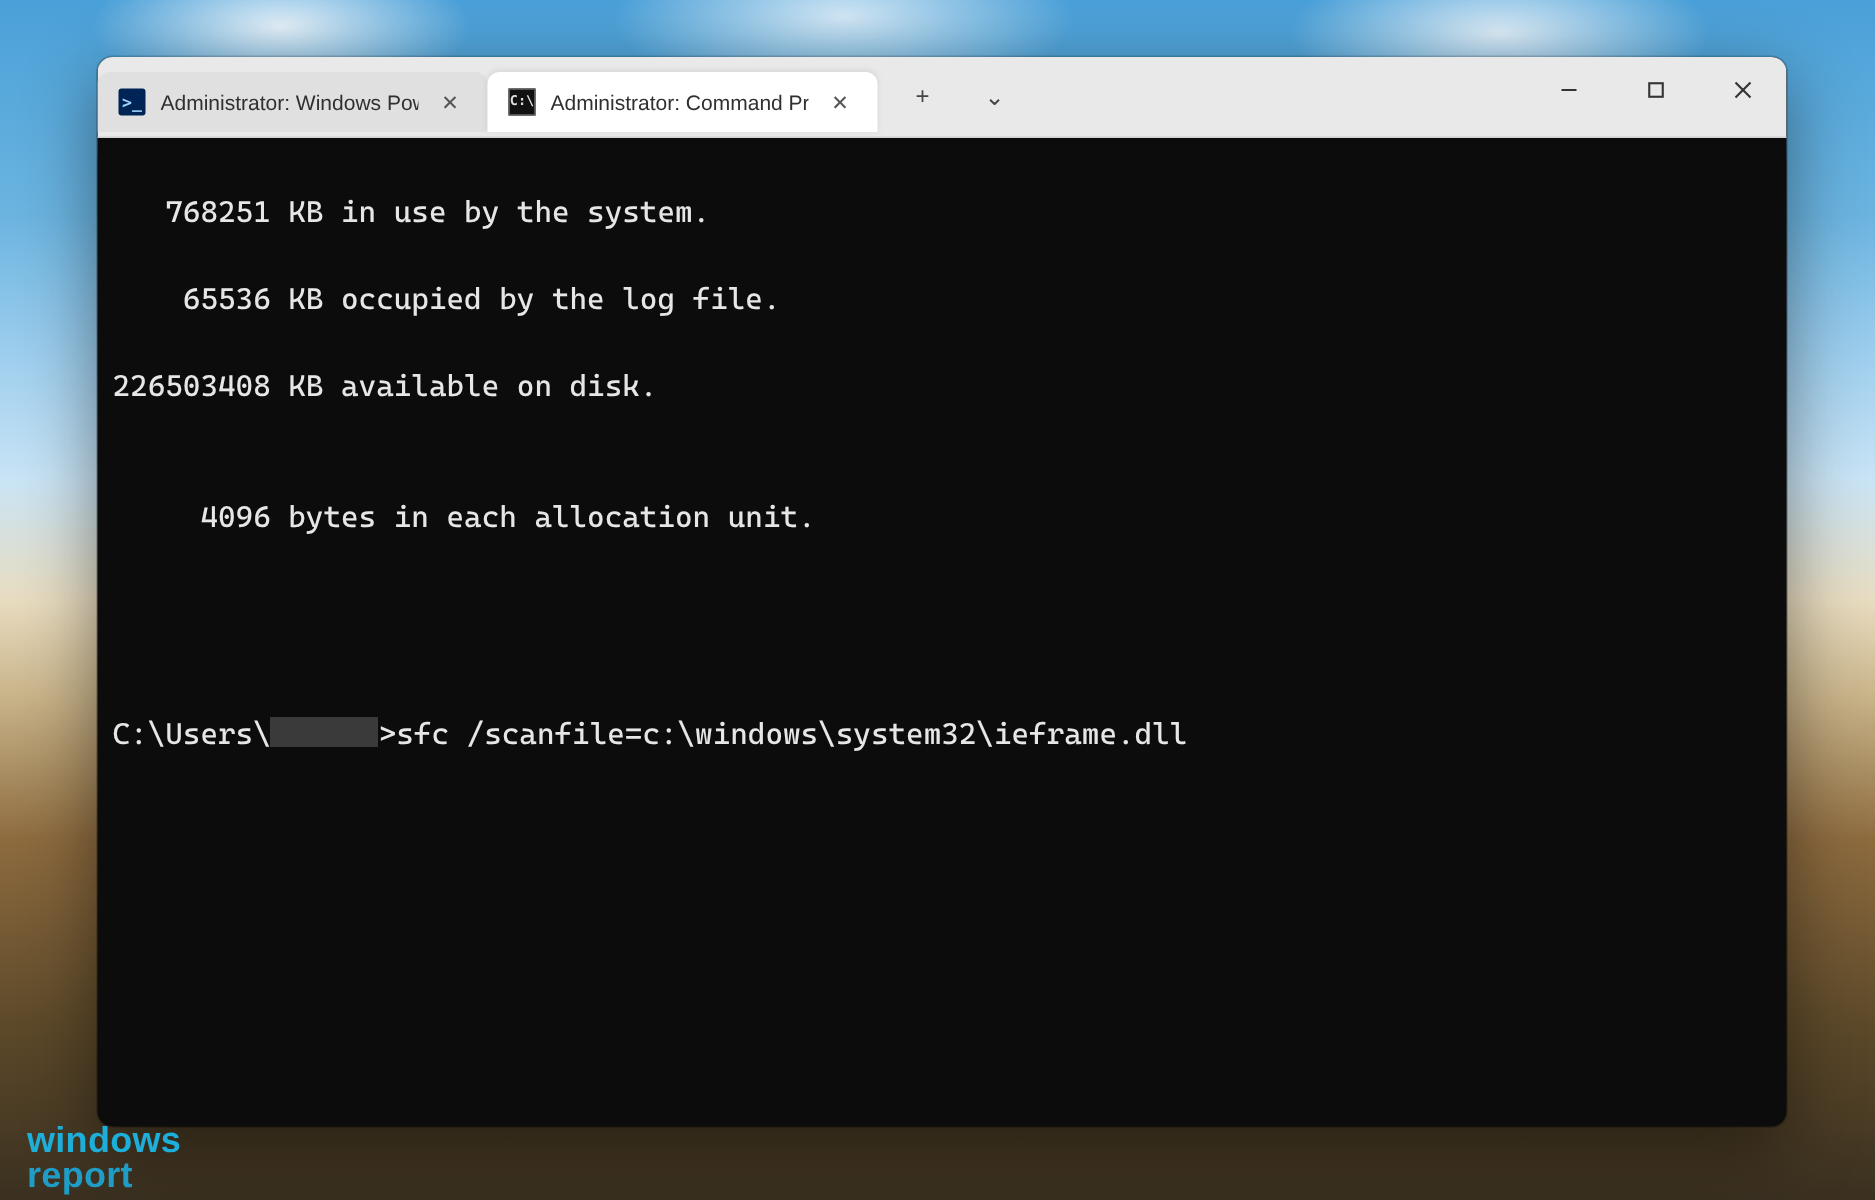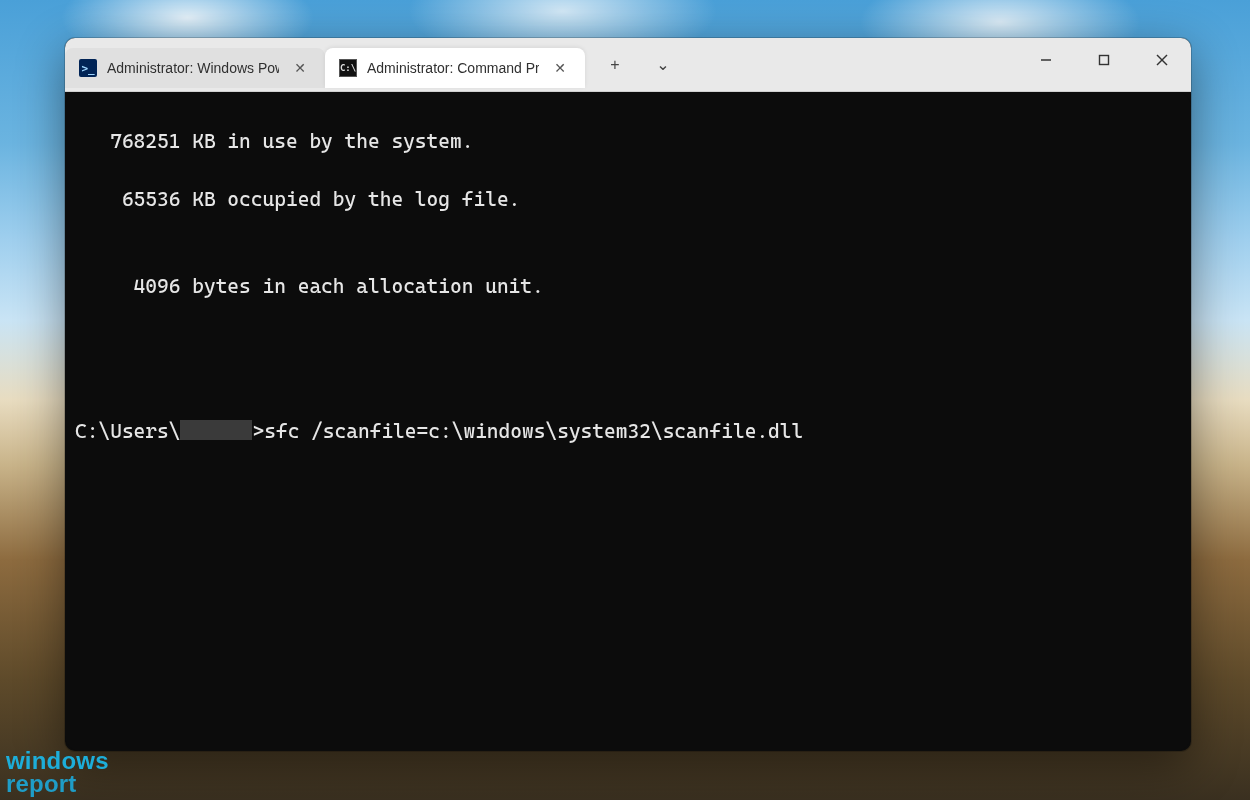--- a/index.html
+++ b/index.html
@@ -68,21 +68,21 @@
     width:18px; height:18px; background:#012456; border-radius:2px;
     display:flex; align-items:center; justify-content:center;
     color:#9fd6ff; font:700 11px/1 monospace;
   }
   .cmd-icon{
     width:18px; height:18px; background:#111; border:1px solid #555;
     display:flex; align-items:center; justify-content:center;
     color:#ddd; font:700 9px/1 monospace;
   }
   #watermark{
-    position:absolute; left:6px; bottom:4px; color:#1daeda;
+    position:absolute; left:18px; bottom:4px; color:#1daeda;
     font-weight:600; font-size:24px; line-height:.95; letter-spacing:.2px;
   }
   #watermark .r2{ color:#1f9dc7; }
 </style>
 </head>
 <body>
 
 <div id="desktop">
 
   <div id="window">
@@ -126,25 +126,26 @@
               <line x1="1" y1="1" x2="11" y2="11" stroke="#333" stroke-width="1.4"></line>
               <line x1="11" y1="1" x2="1" y2="11" stroke="#333" stroke-width="1.4"></line>
             </svg>
         </div>
       </div>
     </div>
 
     <div id="terminal">
 <span class="row">   768251 KB in use by the system.</span>
 <span class="row">    65536 KB occupied by the log file.</span>
+<span class="row">226503408 KB available on disk.</span>
 <span class="row"></span>
 <span class="row">     4096 bytes in each allocation unit.</span>
 <span class="row"></span>
 <span class="row"> </span>
-<span class="row"><span>C:\Users\</span><span class="redact"></span><span>&gt;</span><span>sfc /scanfile=c:\windows\system32\scanfile.dll</span></span>
+<span class="row"><span>C:\Users\</span><span class="redact"></span><span>&gt;</span><span>sfc /scanfile=c:\windows\system32\ieframe.dll</span></span>
 
 
 
 
 
 
 
 
 
 

